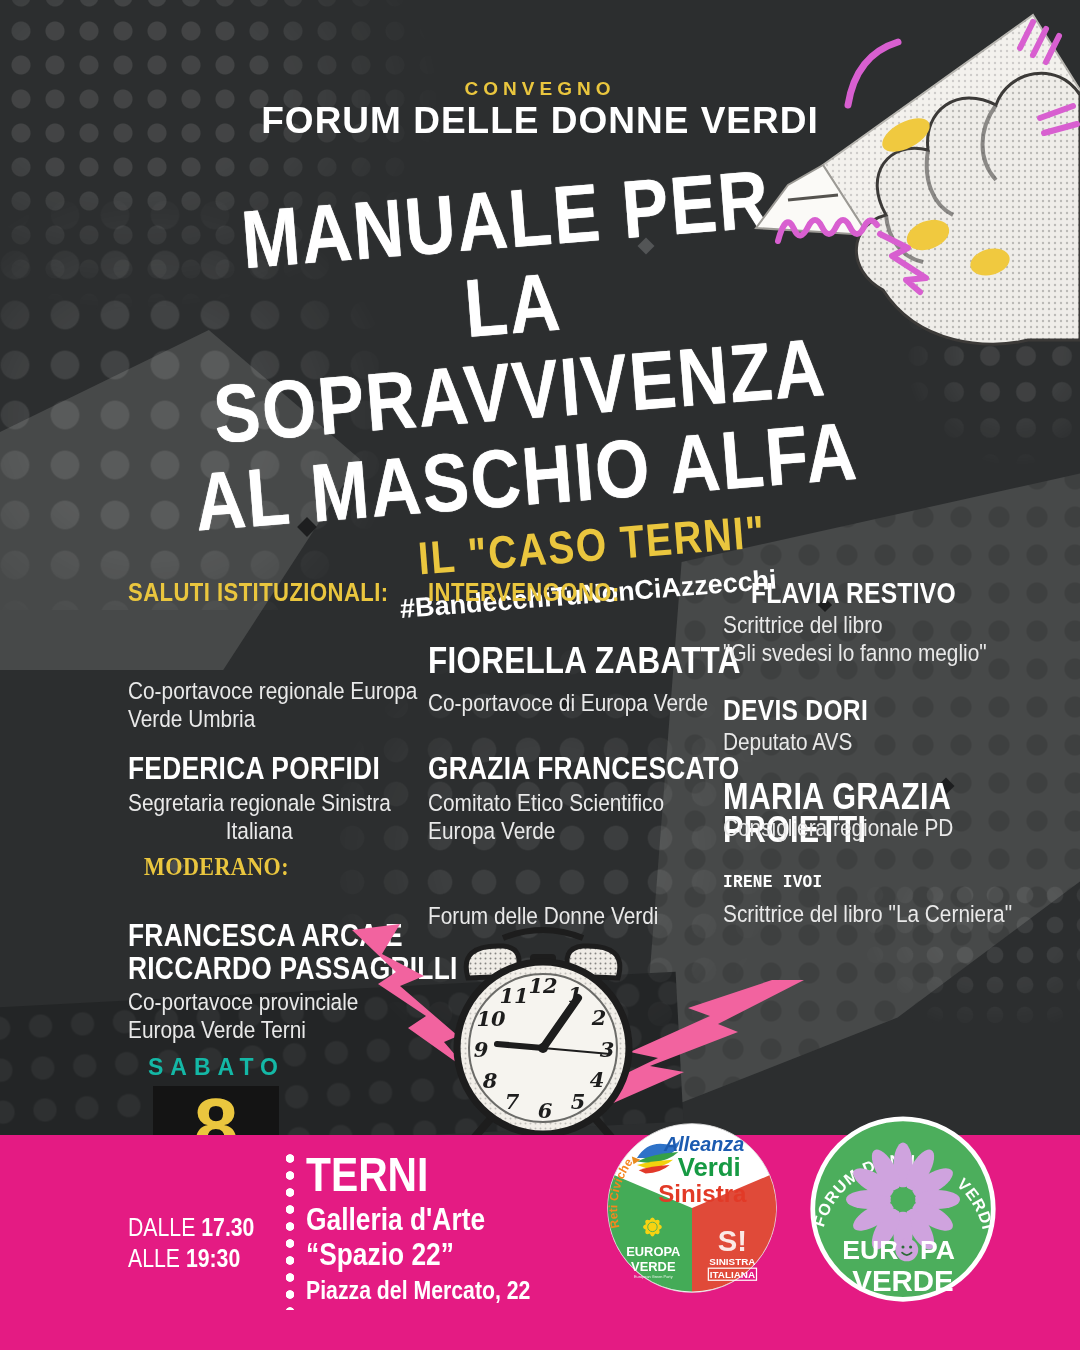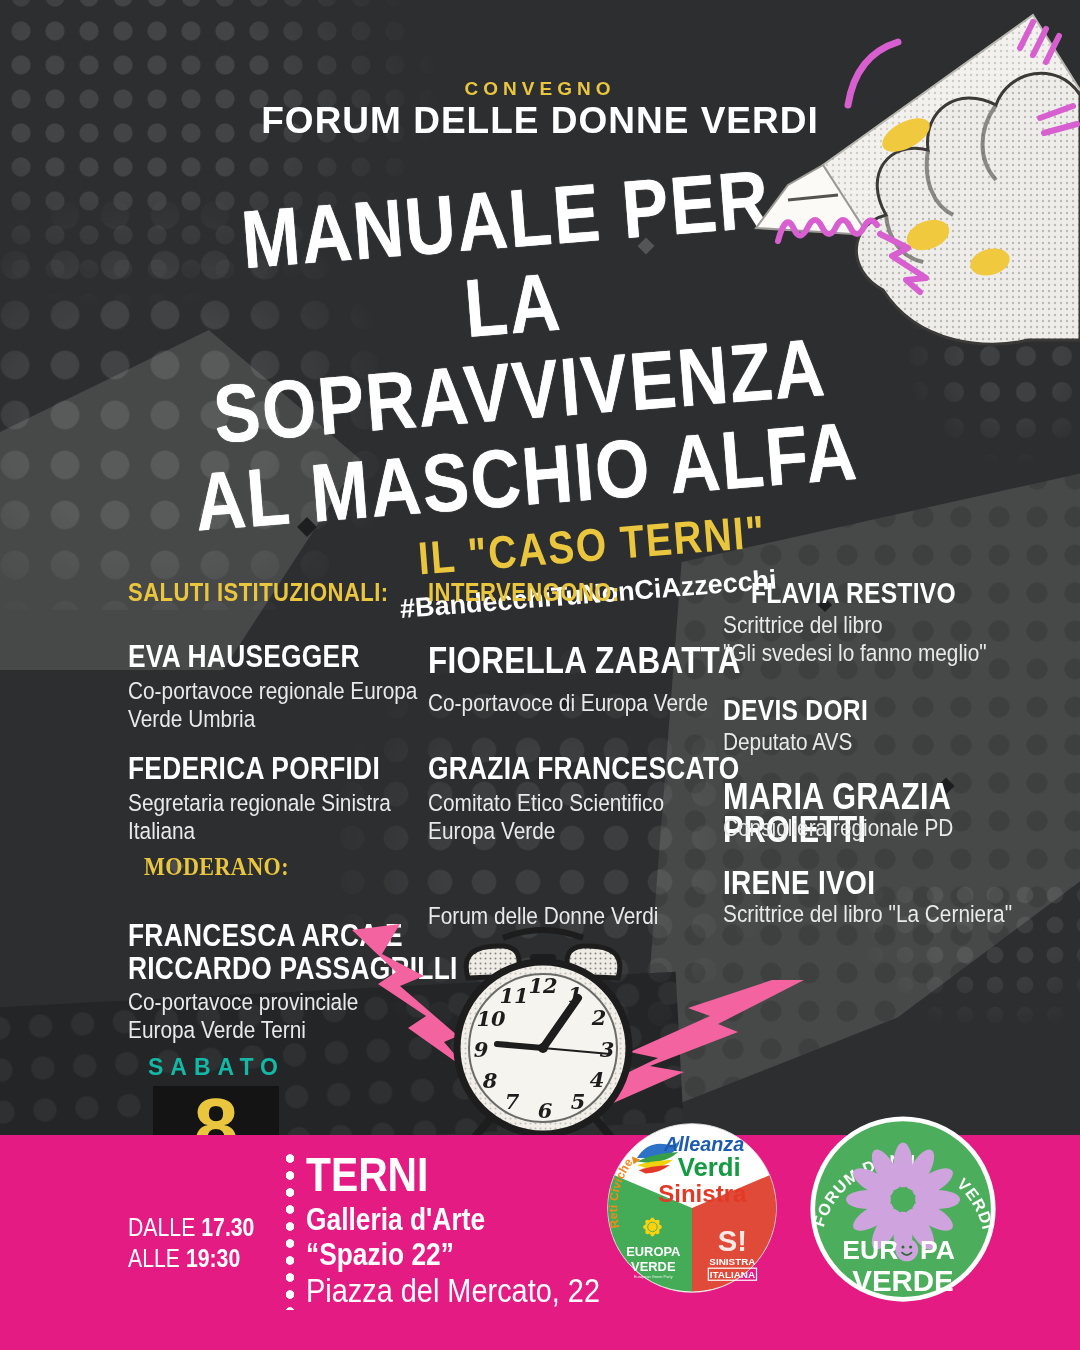--- a/index.html
+++ b/index.html
@@ -24,21 +24,21 @@
     background-image:radial-gradient(circle,#fff 42%,transparent 50%);
     background-size:8px 17px;background-repeat:repeat-y;}
   .daybox{left:153px;top:1086px;width:126px;height:120px;background:#141414;text-align:center;}
   .daynum{display:block;color:#eac63e;font-weight:800;font-size:80px;line-height:78px;margin-top:2px;}
   .daymonth{display:block;color:#eac63e;font-weight:bold;font-size:18px;letter-spacing:1.5px;margin-top:2px;}
   .sabato{left:148px;top:1054px;font-weight:bold;font-size:23px;letter-spacing:7px;color:#14b8a6;}
   .times{left:128px;top:1212px;font-size:25px;line-height:31px;color:#fff;}
   .times b{font-weight:800;}
   .city{font-weight:800;font-size:48px;line-height:54px;}
   .venue{font-weight:800;font-size:31px;line-height:35px;}
-  .addr{font-weight:400;font-size:34px;line-height:36px;}
+  .addr{font-weight:700;font-size:25px;line-height:36px;}
   .spark{position:absolute;background:#1d1e1f;transform:rotate(45deg);}
 </style>
 </head>
 <body>
 
 <div id="poster">
 
   <div class="abs" style="left:0;top:330px;width:360px;height:340px;background:#474949;
               clip-path:polygon(0 30%,58% 0,100% 38%,62% 100%,0 100%);"></div>
   <div class="abs" style="left:600px;top:460px;width:480px;height:680px;background:#474949;
@@ -123,25 +123,24 @@
       <line x1="316" y1="133" x2="349" y2="124"></line>
     </g>
   </svg>
 
   <svg class="abs" style="left:770px;top:196px;" width="190" height="120" viewBox="0 0 190 120">
     <path d="M8,45 q8,-30 16,-12 q6,14 14,-2 q7,-14 14,0 q7,14 14,0 q7,-14 14,0 q7,14 14,0 q6,-12 13,-2" fill="none" stroke="#d85fd0" stroke-width="6" stroke-linecap="round"></path>
     <path d="M110,38 l28,14 l-16,8 l34,22 l-20,2 l14,12" fill="none" stroke="#d85fd0" stroke-width="6" stroke-linecap="round" stroke-linejoin="round"></path>
   </svg>
 
   <div class="abs colhead" style="left:128px;top:577px;"><span class="cx">SALUTI ISTITUZIONALI:</span></div>
-  <div class="abs pname" style="left:128px;top:640px;"><span class="cx">EVA HAUSEGGER</span></div>
   <div class="abs prole" style="left:128px;top:677px;"><span class="cx">Co-portavoce regionale Europa
 Verde Umbria</span></div>
   <div class="abs pname" style="left:128px;top:752px;"><span class="cx">FEDERICA PORFIDI</span></div>
-  <div class="abs prole" style="left:128px;top:789px;"><span class="cx">Segretaria regionale Sinistra
+  <div class="abs prole" style="left:128px;top:789px;text-align:center;"><span class="cx">Segretaria regionale Sinistra
 Italiana</span></div>
   <div class="abs colhead" style="left:144px;top:852px;font-family:Liberation Serif, serif;"><span class="cx">MODERANO:</span></div>
   <div class="abs pname" style="left:128px;top:919px;"><span class="cx">FRANCESCA ARCA E
 RICCARDO PASSAGRILLI</span></div>
   <div class="abs prole" style="left:128px;top:988px;"><span class="cx">Co-portavoce provinciale
 Europa Verde Terni</span></div>
 
   <div class="abs colhead" style="left:428px;top:577px;"><span class="cx">INTERVENGONO:</span></div>
   <div class="abs pname" style="left:428px;top:644px;font-size:37px;"><span class="cx">FIORELLA ZABATTA</span></div>
   <div class="abs prole" style="left:428px;top:689px;"><span class="cx">Co-portavoce di Europa Verde</span></div>
@@ -150,21 +149,21 @@
 Europa Verde</span></div>
   <div class="abs prole" style="left:428px;top:902px;"><span class="cx">Forum delle Donne Verdi</span></div>
 
   <div class="abs pname" style="left:751px;top:577px;font-size:29px;"><span class="cx">FLAVIA RESTIVO</span></div>
   <div class="abs prole" style="left:723px;top:611px;"><span class="cx">Scrittrice del libro
 "Gli svedesi lo fanno meglio"</span></div>
   <div class="abs pname" style="left:723px;top:694px;font-size:29px;"><span class="cx">DEVIS DORI</span></div>
   <div class="abs prole" style="left:723px;top:728px;"><span class="cx">Deputato AVS</span></div>
   <div class="abs pname" style="left:723px;top:780px;font-size:36px;"><span class="cx">MARIA GRAZIA PROIETTI</span></div>
   <div class="abs prole" style="left:723px;top:814px;"><span class="cx">Consigliera regionale PD</span></div>
-  <div class="abs pname" style="left:723px;top:866px;font-size:33px;"><span class="cx">IRENE IVOI</span></div>
+  <div class="abs pname" style="left:723px;top:866px;font-size:19px;font-family:Liberation Mono, monospace;"><span class="cx">IRENE IVOI</span></div>
   <div class="abs prole" style="left:723px;top:900px;"><span class="cx">Scrittrice del libro "La Cerniera"</span></div>
 
   <svg class="abs" style="left:348px;top:924px;" width="128" height="152" viewBox="0 0 128 152">
     <path d="M4,6 L52,0 L34,30 L76,52 L52,62 L110,112 L96,118 L122,148 L60,104 L78,92 L30,60 L48,48 Z" fill="#f2639f"></path>
   </svg>
   <svg class="abs" style="left:588px;top:980px;" width="220" height="128" viewBox="0 0 220 128">
     <path d="M216,0 L130,44 L150,52 L62,86 L96,92 L14,128 L4,110 L70,78 L42,72 L122,36 L100,28 L208,-8 Z" fill="#f2639f"></path>
   </svg>
   <svg class="abs" style="left:398px;top:926px;" width="290" height="218" viewBox="0 0 290 218">
     <defs>

